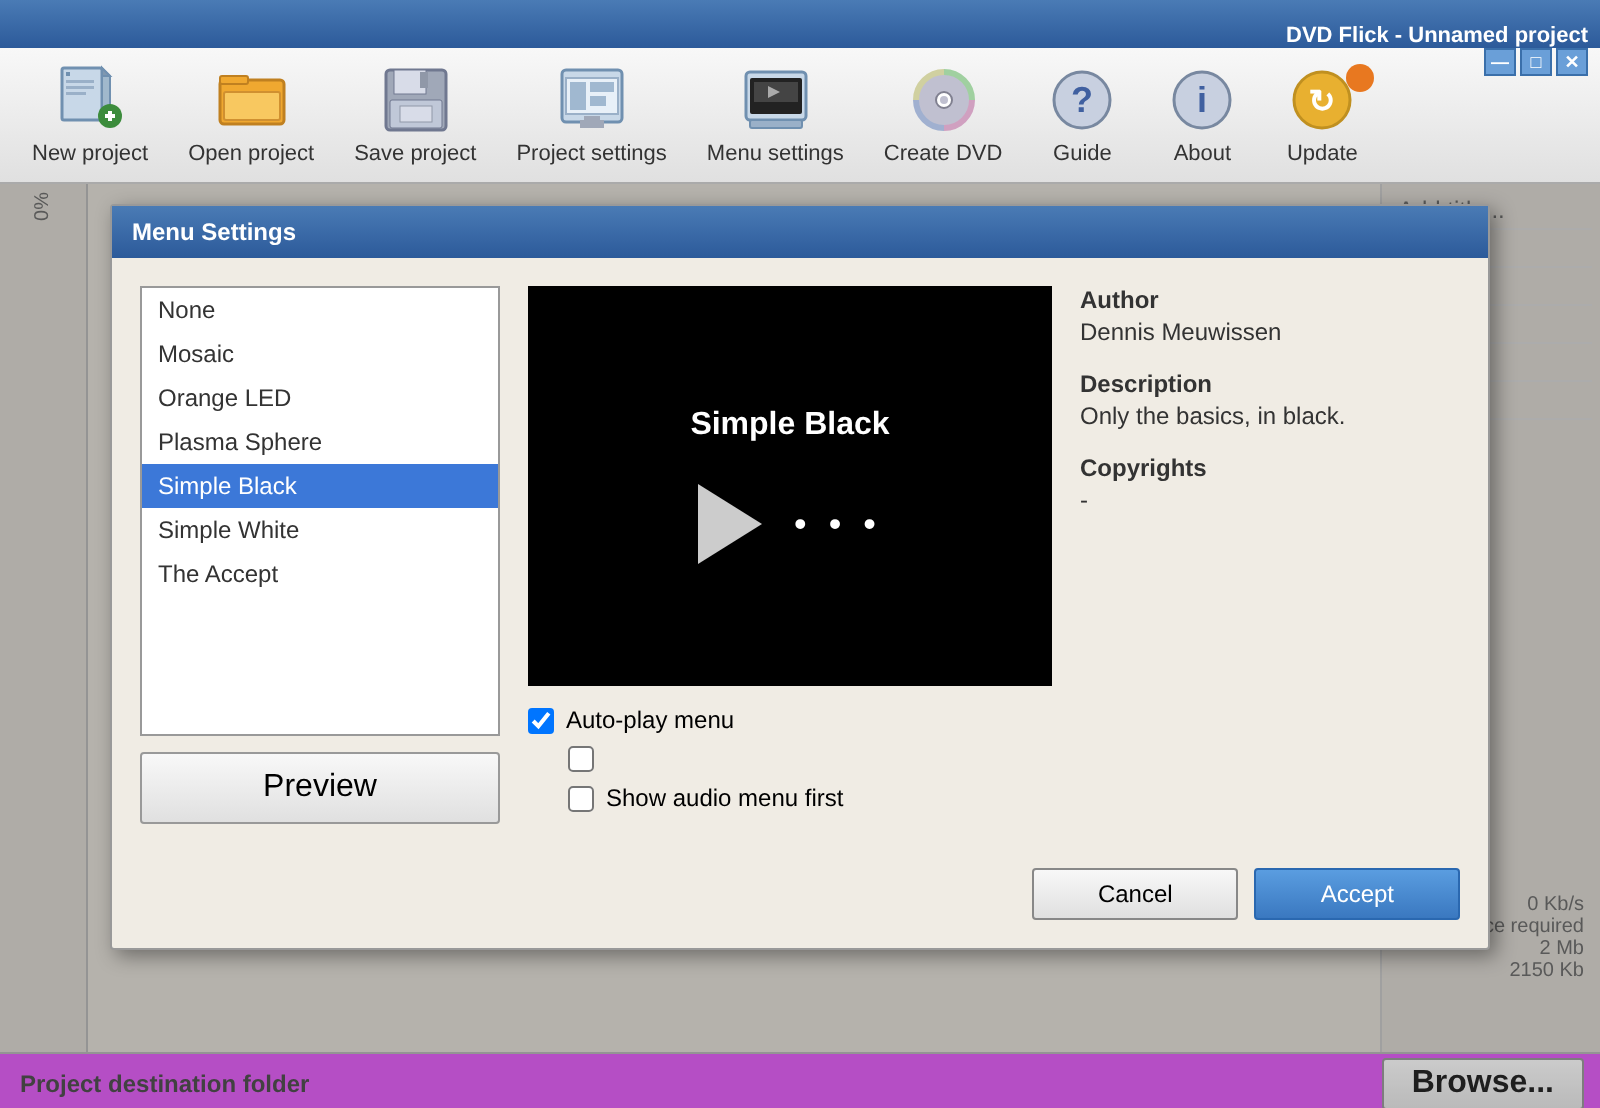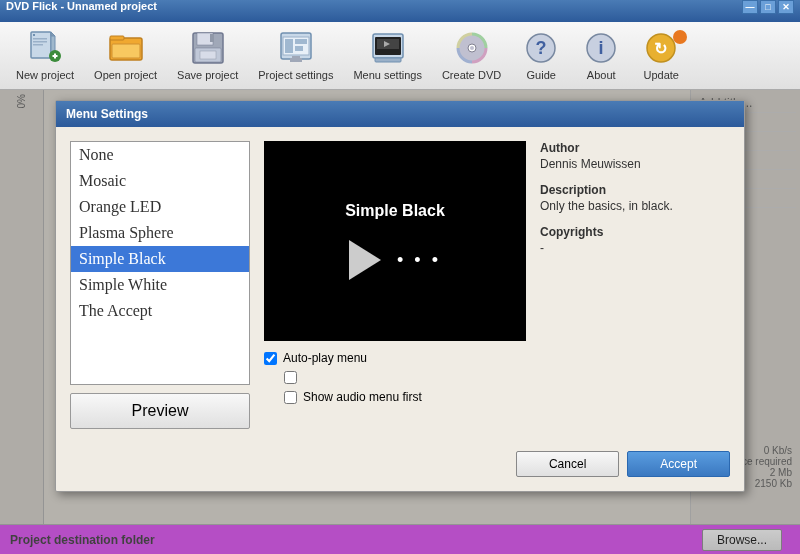--- a/index.html
+++ b/index.html
@@ -12,25 +12,26 @@
       overflow: hidden;
       position: relative;
     }
 
     
     .title-bar {
       background: linear-gradient(to bottom, #4a7bb5, #2c5a9a);
       color: white;
       height: 22px;
       display: flex;
-      align-items: flex-start;
+      align-items: flex-end;
       justify-content: space-between;
-      padding: 0 6px;
+      padding: 12px 6px;
       font-size: 11px;
       font-weight: bold;
+      flex-direction: column;
     }
     .title-bar-controls {
       display: flex;
       gap: 2px;
     }
     .title-bar-btn {
       width: 16px;
       height: 14px;
       background: #6a9fd8;
       border: 1px solid #3a6faa;
@@ -134,23 +135,22 @@
     }
     .menu-list {
       border: 1px solid #999;
       background: white;
       flex: 1;
       margin-bottom: 8px;
     }
     .menu-list-item {
       padding: 4px 8px;
       cursor: pointer;
-      font-size: 16px;
+      font-size: 12px;
       color: #333;
-      font-family: Liberation Serif, serif;
     }
     .menu-list-item.selected {
       background: #3c78d8;
       color: white;
     }
     .preview-btn {
       border: 1px solid #999;
       background: linear-gradient(to bottom, #f8f8f8, #e0e0e0);
       padding: 8px 0;
       text-align: center;
@@ -262,27 +262,28 @@
       align-items: center;
     }
     .status-left {
       flex: 1;
       padding: 0 10px;
       font-size: 12px;
       color: #333;
       font-weight: bold;
     }
     .browse-btn {
-      margin-right: 18px;
+      margin-right: 8px;
       padding: 3px 14px;
       border: 1px solid #888;
       background: linear-gradient(to bottom, #f8f8f8, #e0e0e0);
       cursor: pointer;
-      font-size: 12px;
+      font-size: 16px;
       border-radius: 2px;
+      font-weight: bold;
     }
     .bg-item-row {
       padding: 2px 4px;
       cursor: pointer;
       border-bottom: 1px solid #ccc;
     }
 
     
     .hdd-info {
       position: absolute;

